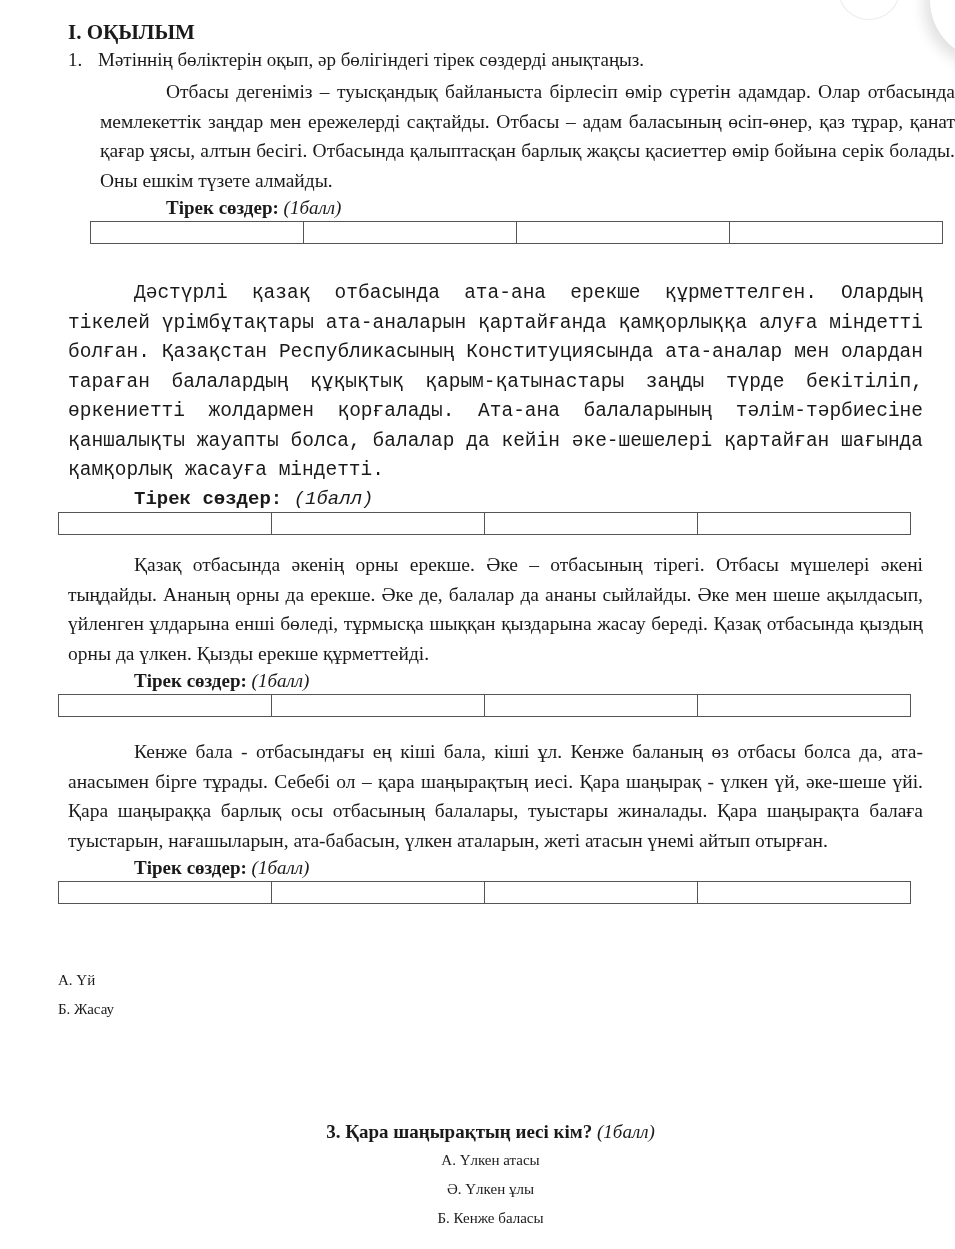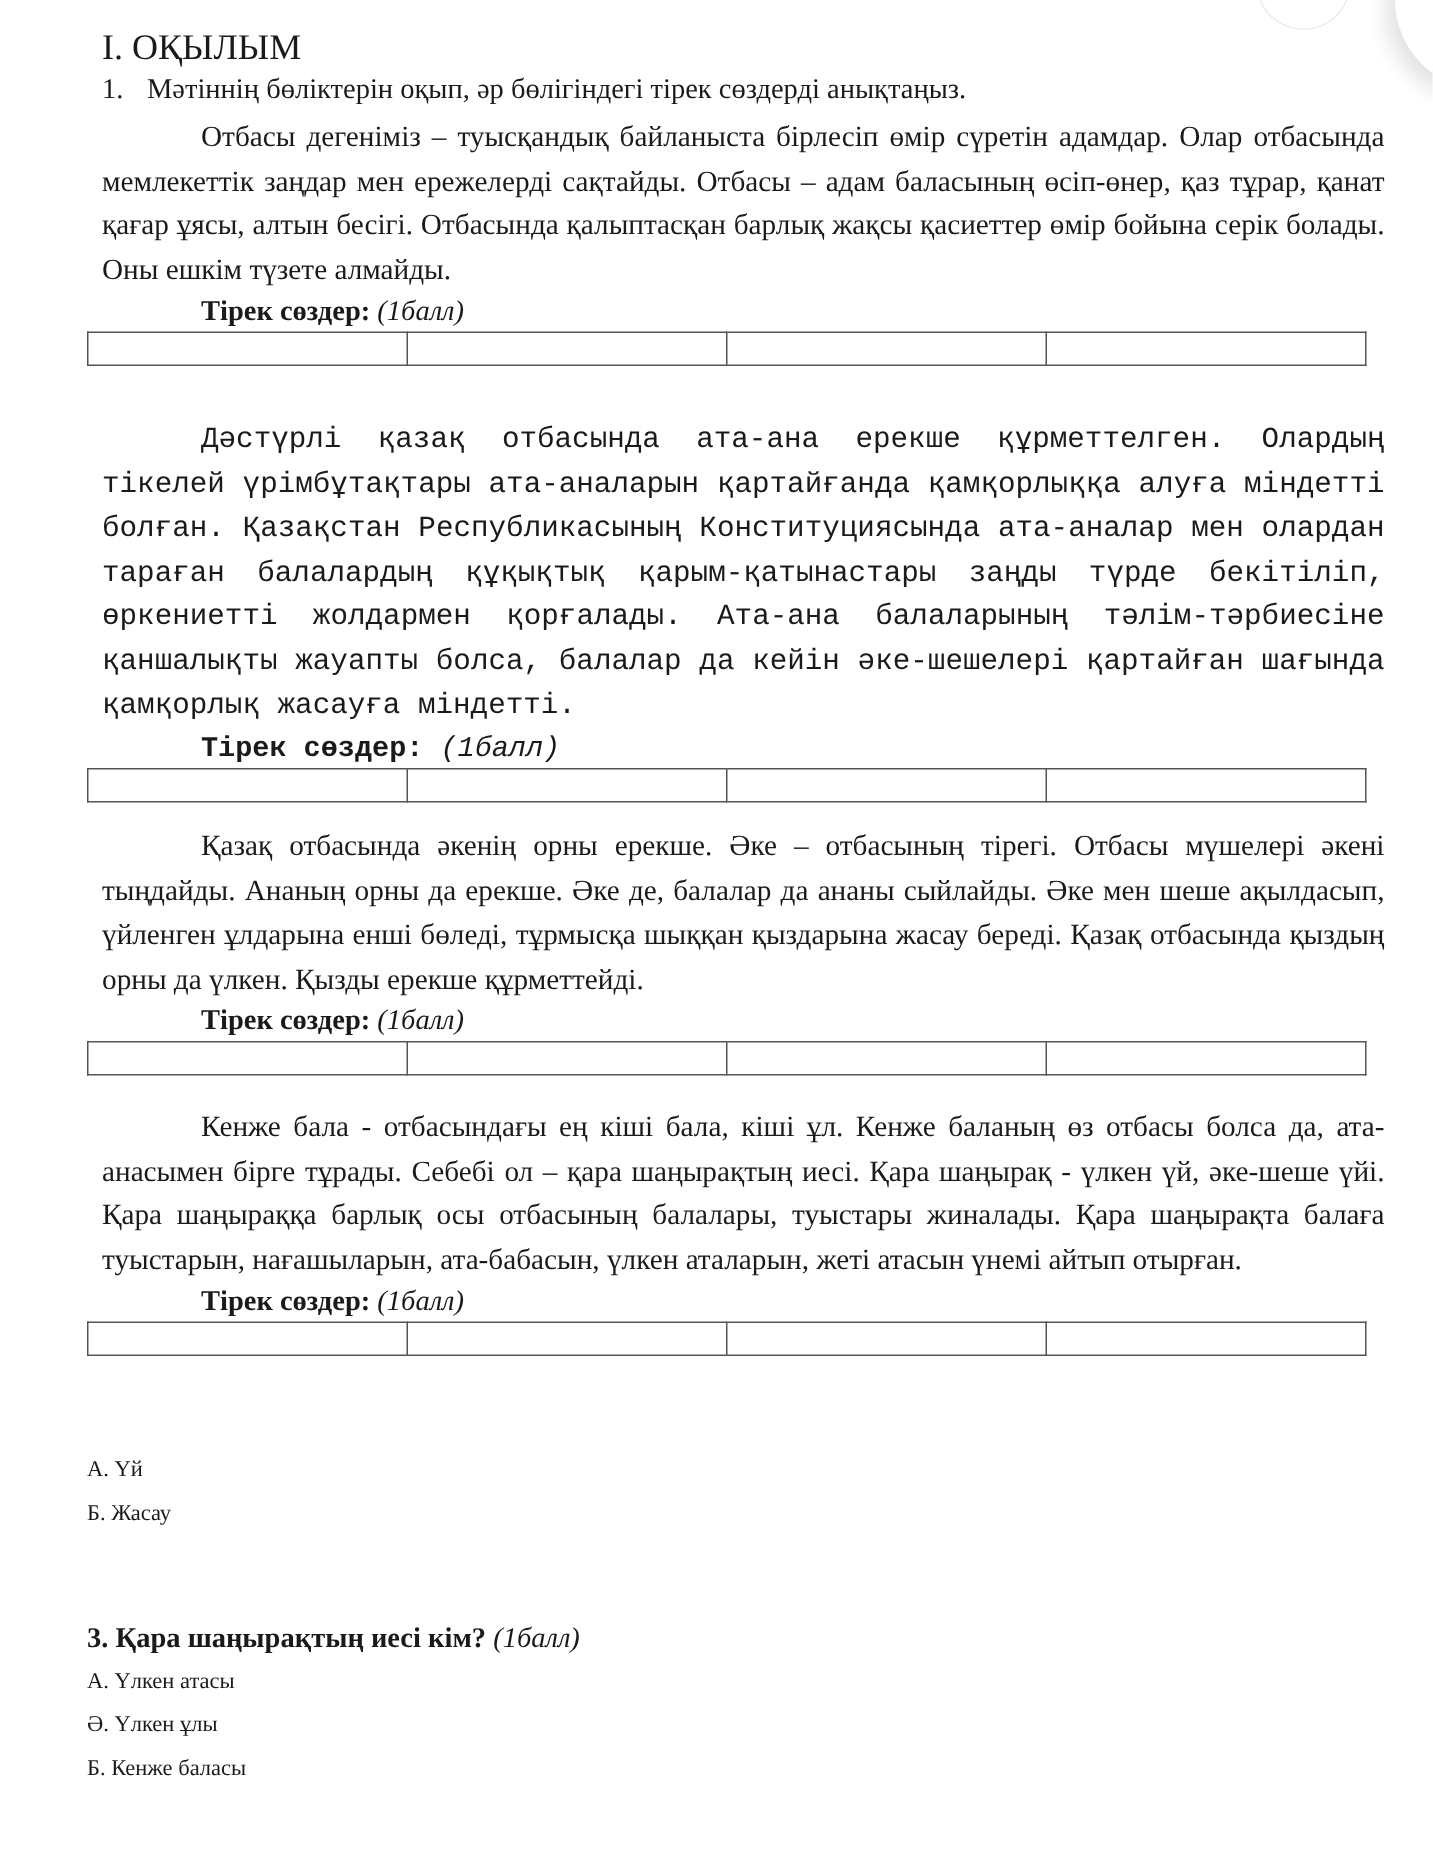--- a/index.html
+++ b/index.html
@@ -35,22 +35,22 @@
       box-shadow: -6px 6px 14px rgba(0,0,0,0.12);
       background: #ffffff;
     }
     .page {
       position: absolute;
       left: 68px;
       top: 18px;
       width: 855px;
     }
     .section-title {
-      font-weight: normal;
-      font-size: 24px;
+      font-weight: bold;
+      font-size: 21px;
       line-height: 28px;
       height: 28px;
     }
     .task-title {
       font-weight: normal;
       font-size: 19px;
       line-height: 28px;
       height: 30px;
     }
     .task-title .num {
@@ -106,21 +106,21 @@
 
 <div class="page">
 
   <div class="block" style="top:0px;">
     <div class="section-title">I. ОҚЫЛЫМ</div>
     <div class="task-title">
       <span class="num">1.</span><span>Мәтіннің бөліктерін оқып, әр бөлігіндегі тірек сөздерді анықтаңыз.</span>
     </div>
   </div>
 
-  <div class="block" style="top:59px;">
+  <div class="block" style="top:59px;margin-left:32px;">
     <p class="para">Отбасы дегеніміз – туысқандық байланыста бірлесіп өмір сүретін адамдар. Олар отбасында мемлекеттік заңдар мен ережелерді сақтайды. Отбасы – адам баласының өсіп-өнер, қаз тұрар, қанат қағар ұясы, алтын бесігі. Отбасында қалыптасқан барлық жақсы қасиеттер өмір бойына серік болады. Оны ешкім түзете алмайды.</p>
     <div class="support-label">
       <span class="bold">Тірек сөздер:</span> <span class="ital">(1балл)</span>
     </div>
     <table class="answer">
       <tbody>
           <tr>
         <td></td>
         <td></td>
         <td></td>
@@ -179,21 +179,21 @@
       </tr>
     </tbody>
       </table>
   </div>
 
   <div class="block" style="top:948px;">
     <div class="opt">А. Үй</div>
     <div class="opt">Б. Жасау</div>
   </div>
 
-  <div class="block" style="top:1060px;">
+  <div class="block" style="top:1099px;text-align:center;">
     <div class="q-title">
       <span>3. Қара шаңырақтың иесі кім?</span> <span class="ital">(1балл)</span>
     </div>
     <div class="opt">А. Үлкен атасы</div>
     <div class="opt">Ә. Үлкен ұлы</div>
     <div class="opt">Б. Кенже баласы</div>
   </div>
 
 </div>
 

